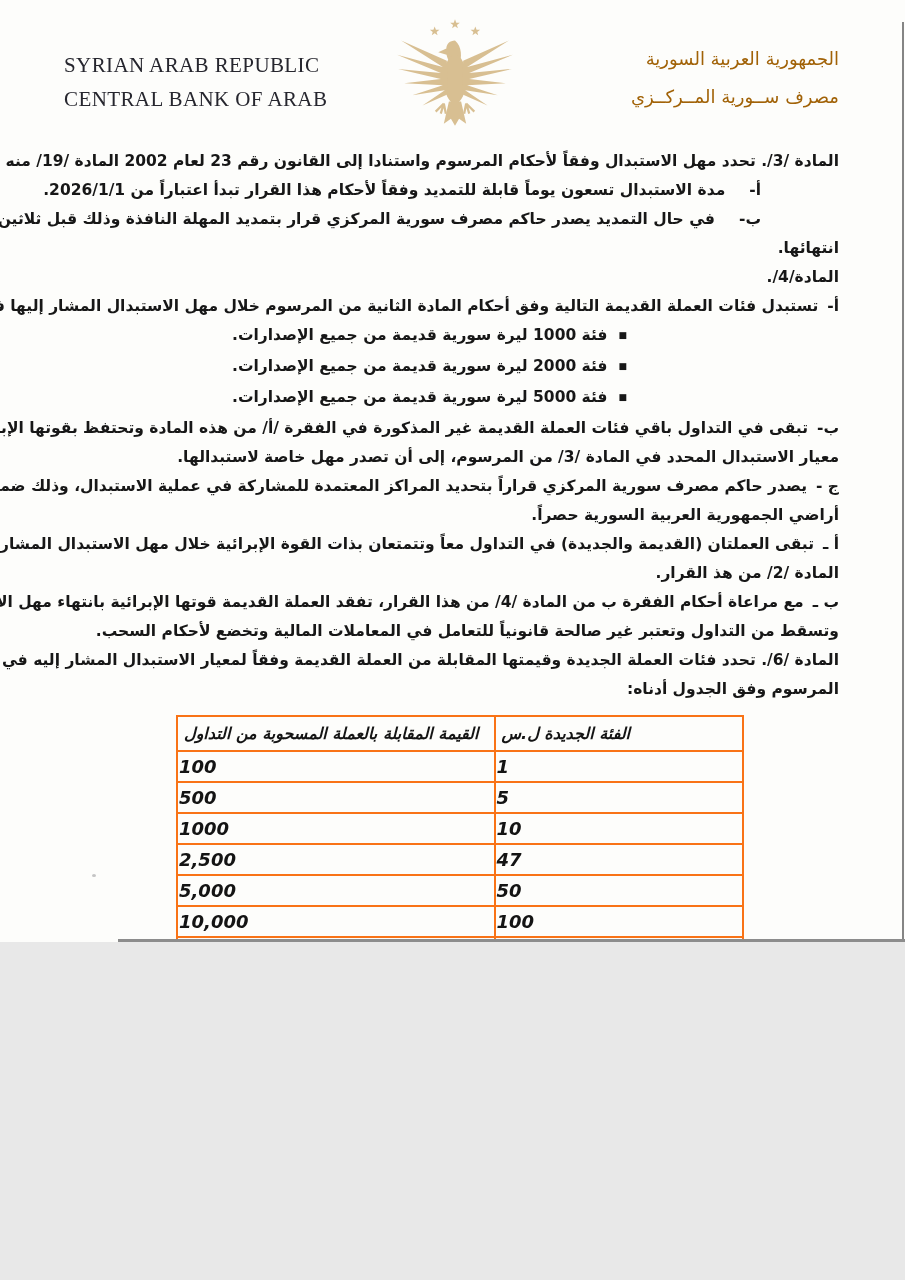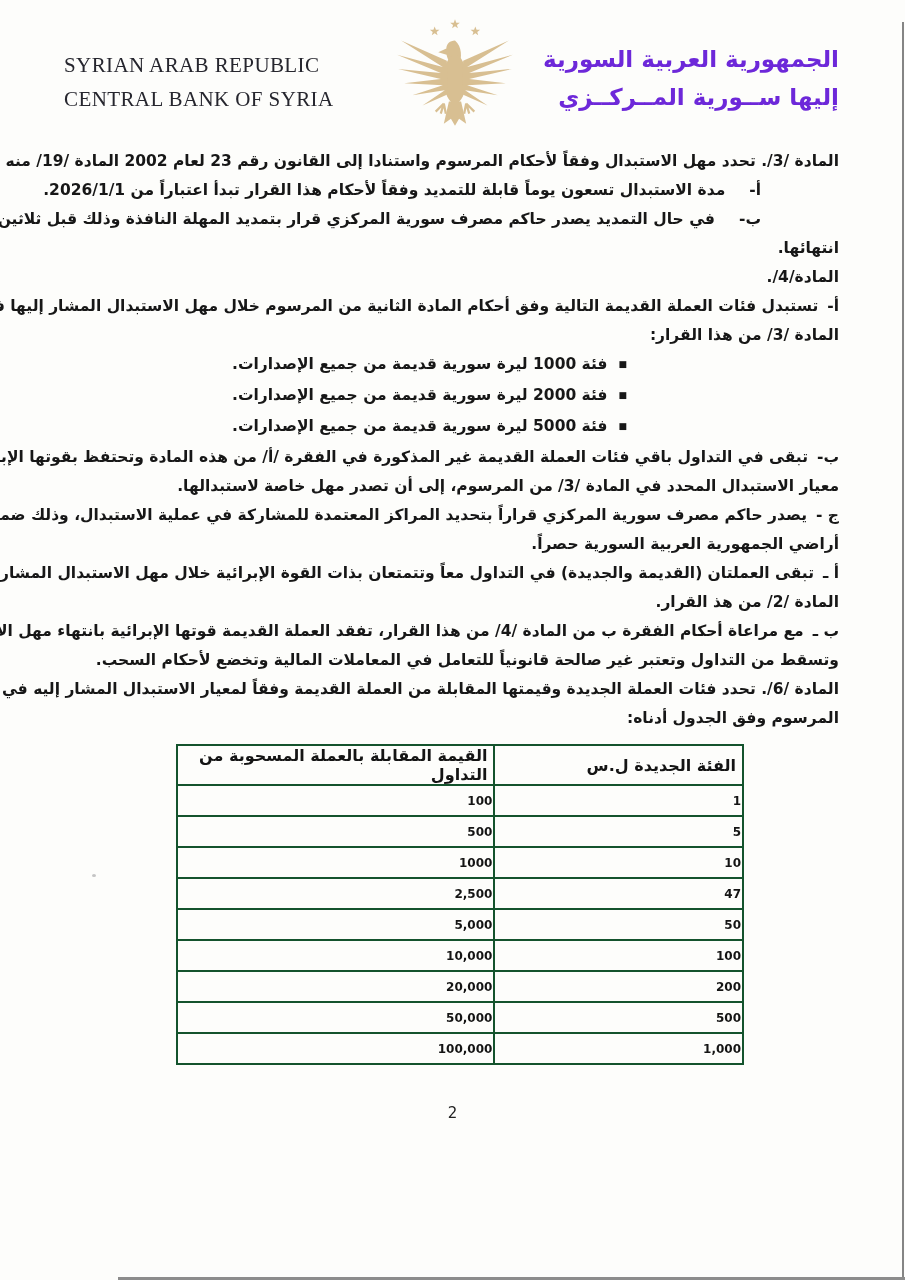--- a/index.html
+++ b/index.html
@@ -1,35 +1,35 @@
 <!DOCTYPE html>
 <html lang="ar"><head>
 <meta charset="utf-8">
 <style>
   html,body{margin:0;padding:0;background:#e8e8e8;}
   .page{
-    position:relative;width:905px;height:1280px;margin:0 auto;
+    position:relative;width:905px;height:942px;margin:0 auto;
     background:#fdfdfb;overflow:hidden;color:#1a1a1a;
     font-family:"DejaVu Sans",sans-serif;
   }
   
   .edge-right{position:absolute;top:22px;bottom:0;right:1px;width:2px;background:#858585;}
   .edge-bottom{position:absolute;left:118px;right:0;bottom:0;height:3px;background:#8c8c8c;}
   .speck{position:absolute;left:92px;top:874px;width:4px;height:3px;background:#c4c4c4;border-radius:50%;}
 
   
   .hdr{position:absolute;top:0;left:0;right:0;height:142px;}
   .hdr-en{
     position:absolute;left:64px;top:48px;
     font-family:"Liberation Serif","DejaVu Serif",serif;
     font-size:21px;letter-spacing:.4px;color:#26262e;line-height:34px;white-space:nowrap;
   }
   .hdr-ar{
     position:absolute;right:66px;top:40px;text-align:right;direction:rtl;
-    font-size:23px;font-weight:700;color:#6d28d9;line-height:38px;white-space:nowrap;
+    font-size:18px;font-weight:400;color:#a16207;line-height:38px;white-space:nowrap;
   }
   .emblem{position:absolute;left:394px;top:12px;width:122px;height:122px;}
 
   
   .doc-body{
     position:absolute;top:147px;right:66px;left:62px;
     direction:rtl;font-size:15.5px;font-weight:700;color:#171717;
   }
   .ln{line-height:29px;text-align:right;white-space:nowrap;}
   .ln.center{}
@@ -37,41 +37,41 @@
   .indent1{padding-right:78px;}
   .marker{margin-left:9px;flex:0 0 auto;}
   .marker.tab{margin-left:24px;}
   .bullet-ln{padding-right:212px;display:flex;align-items:baseline;}
   .sq{font-size:9px;margin-left:11px;position:relative;top:-2px;flex:0 0 auto;}
 
   
   .tblwrap{margin:11px 95px 0 auto;width:568px;}
   table.conv{border-collapse:collapse;width:568px;direction:rtl;}
   table.conv th,table.conv td{
-    border:2px solid #14532d;text-align:right;vertical-align:middle;
-    font-weight:700;color:#141414;
+    border:2px solid #f97316;text-align:left;vertical-align:middle;
+    font-weight:700;color:#141414;font-style:italic;
   }
   table.conv th{height:33px;font-size:16px;padding:0 6px;}
-  table.conv td{height:27px;font-size:12px;font-family:"DejaVu Sans",sans-serif;border-radius:13px;}
+  table.conv td{height:27px;font-size:18px;font-family:"DejaVu Sans",sans-serif;border-radius:13px;}
   .col-new{width:246px;}
   .col-old{width:318px;}
 
   
   .pagenum{position:absolute;left:0;right:0;top:1104px;text-align:center;
     font-size:15px;color:#222;font-family:"DejaVu Sans",sans-serif;}
 </style>
 </head>
 <body>
 
 <div class="page">
 
   <div class="hdr">
     <div class="hdr-en">
       <div>SYRIAN ARAB REPUBLIC</div>
-      <div>CENTRAL BANK OF SYRIA</div>
+      <div>CENTRAL BANK OF ARAB</div>
     </div>
 
     <svg class="emblem" viewBox="0 0 120 116" xmlns="http://www.w3.org/2000/svg">
       <g fill="#d8bf92">
 
         <g>
           <path transform="translate(40,17) scale(0.95)" d="M0,-5 L1.3,-1.6 5,-1.5 2,.7 3,4.2 0,2 -3,4.2 -2,.7 -5,-1.5 -1.3,-1.6 Z"></path>
           <path transform="translate(60,10) scale(0.95)" d="M0,-5 L1.3,-1.6 5,-1.5 2,.7 3,4.2 0,2 -3,4.2 -2,.7 -5,-1.5 -1.3,-1.6 Z"></path>
           <path transform="translate(80,17) scale(0.95)" d="M0,-5 L1.3,-1.6 5,-1.5 2,.7 3,4.2 0,2 -3,4.2 -2,.7 -5,-1.5 -1.3,-1.6 Z"></path>
         </g>
@@ -86,21 +86,21 @@
 
         <path d="M54,86 L49,108 L56,103 L60,110 L64,103 L71,108 L66,86 Z"></path>
 
         <path d="M49,88 l-8,8 m8,-8 l-3,10 m3,-10 l2,10" stroke="#d8bf92" stroke-width="2.2" fill="none"></path>
         <path d="M71,88 l8,8 m-8,-8 l3,10 m-3,-10 l-2,10" stroke="#d8bf92" stroke-width="2.2" fill="none"></path>
       </g>
     </svg>
 
     <div class="hdr-ar">
       <div>الجمهورية العربية السورية</div>
-      <div>إليها ســورية المــركــزي</div>
+      <div>مصرف ســورية المــركــزي</div>
     </div>
   </div>
 
   <div class="doc-body">
 
     <div class="ln">المادة /3/. تحدد مهل الاستبدال وفقاً لأحكام المرسوم واستنادا إلى القانون رقم 23 لعام 2002 المادة /19/ منه وفق الاتي:</div>
 
     <div class="ln item indent1">
       <span class="marker tab">أ-</span>
       <span>مدة الاستبدال تسعون يوماً قابلة للتمديد وفقاً لأحكام هذا القرار تبدأ اعتباراً من 2026/1/1.</span>
@@ -111,21 +111,20 @@
       <span>في حال التمديد يصدر حاكم مصرف سورية المركزي قرار بتمديد المهلة النافذة وذلك قبل ثلاثين يوماً من</span>
     </div>
     <div class="ln center">انتهائها.</div>
 
     <div class="ln">المادة/4/.</div>
 
     <div class="ln item">
       <span class="marker">أ-</span>
       <span>تستبدل فئات العملة القديمة التالية وفق أحكام المادة الثانية من المرسوم خلال مهل الاستبدال المشار إليها في</span>
     </div>
-    <div class="ln center">المادة /3/ من هذا القرار:</div>
 
     <div class="ln bullet-ln">
       <span class="sq">■</span>
       <span>فئة 1000 ليرة سورية قديمة من جميع الإصدارات.</span>
     </div>
     <div class="ln bullet-ln">
       <span class="sq">■</span>
       <span>فئة 2000 ليرة سورية قديمة من جميع الإصدارات.</span>
     </div>
     <div class="ln bullet-ln">

